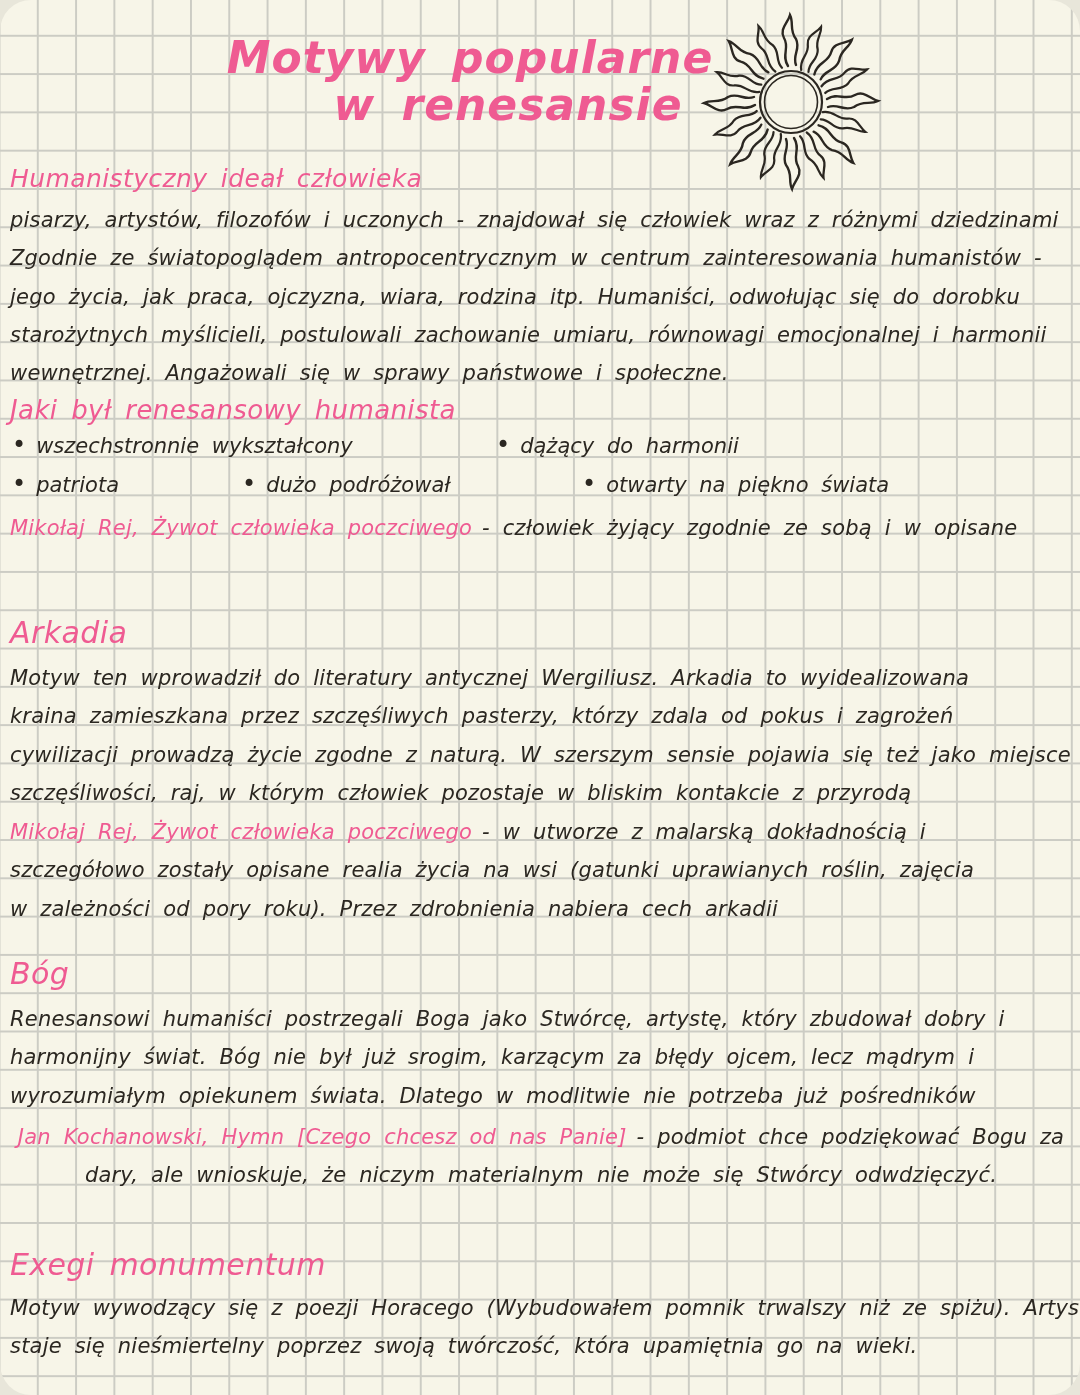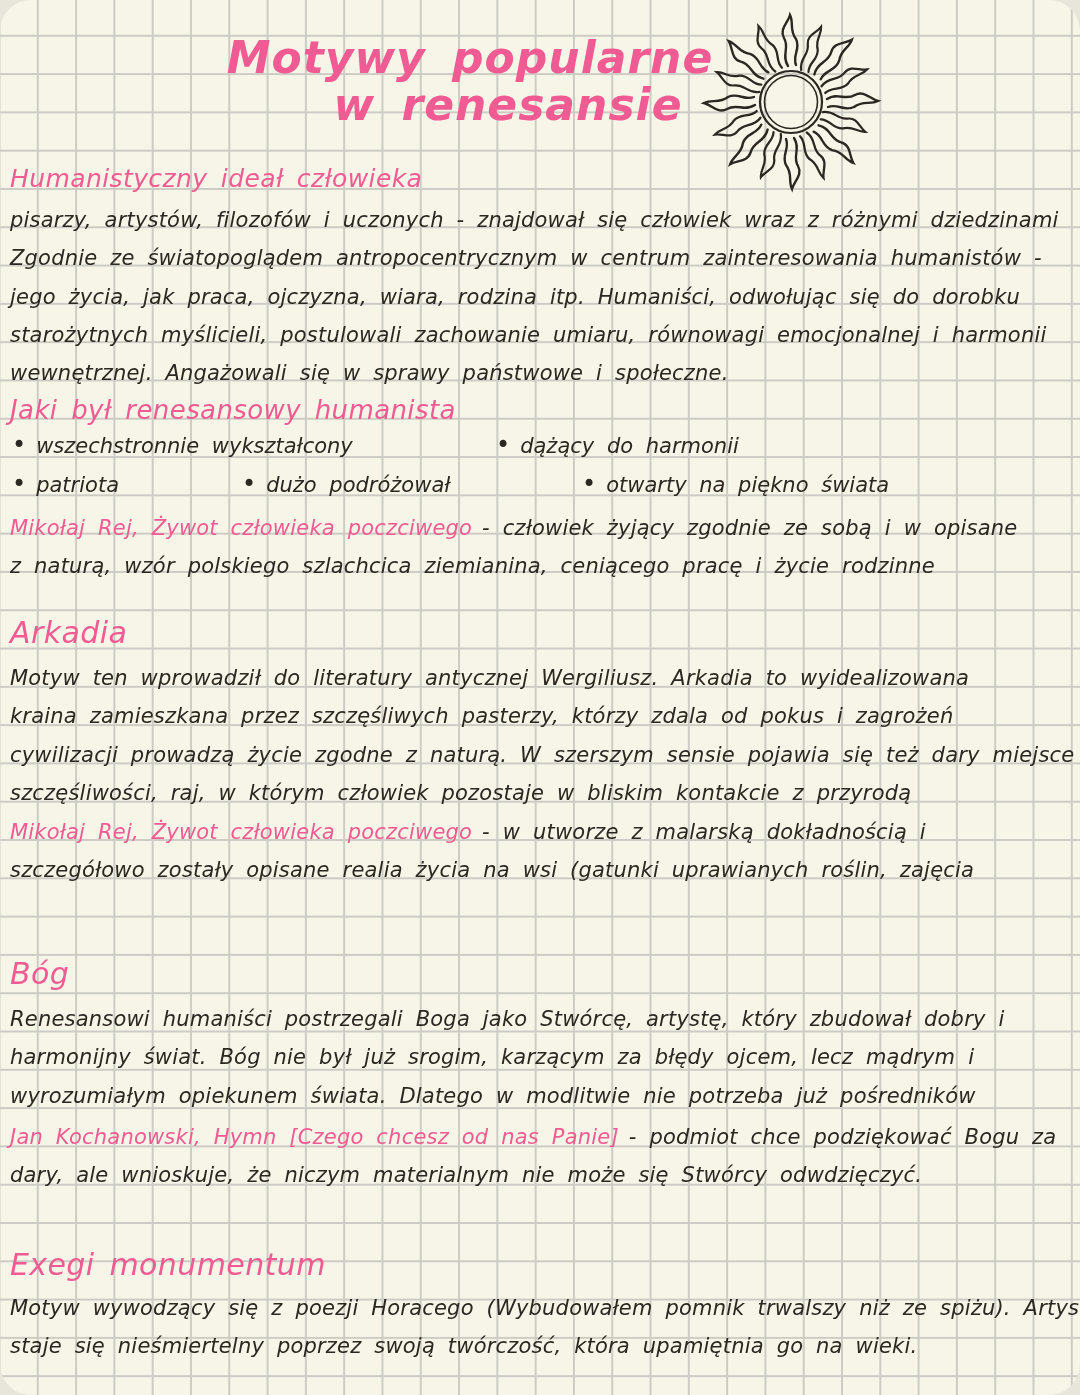--- a/index.html
+++ b/index.html
@@ -129,44 +129,44 @@
     <div class="bullet-item" style="left:572px;">
       <span class="bullet-dot">•</span>
       <span>otwarty na piękno świata</span>
     </div>
   </div>
 
   <div class="abs body-lines work" style="top:509px;">
     <div class="line">
       <span class="work-title">Mikołaj Rej, Żywot człowieka poczciwego</span><span class="note">- człowiek żyjący zgodnie ze sobą i w opisane</span>
     </div>
-    <div class="line">z naturą, wzór polskiego szlachcica ziemianina, ceniącego pracę i życie rodzinne</div>
   </div>
 
   <div class="abs heading big" style="top:615px;">Arkadia</div>
   <div class="abs body-lines" style="top:659px;">
     <div class="line">Motyw ten wprowadził do literatury antycznej Wergiliusz. Arkadia to wyidealizowana</div>
     <div class="line">kraina zamieszkana przez szczęśliwych pasterzy, którzy zdala od pokus i zagrożeń</div>
-    <div class="line">cywilizacji prowadzą życie zgodne z naturą. W szerszym sensie pojawia się też dary miejsce</div>
+    <div class="line">cywilizacji prowadzą życie zgodne z naturą. W szerszym sensie pojawia się też jako miejsce</div>
     <div class="line">szczęśliwości, raj, w którym człowiek pozostaje w bliskim kontakcie z przyrodą</div>
   </div>
   <div class="abs body-lines work" style="top:813px;">
     <div class="line">
       <span class="work-title">Mikołaj Rej, Żywot człowieka poczciwego</span><span class="note">- w utworze z malarską dokładnością i</span>
     </div>
     <div class="line">szczegółowo zostały opisane realia życia na wsi (gatunki uprawianych roślin, zajęcia</div>
+    <div class="line">w zależności od pory roku). Przez zdrobnienia nabiera cech arkadii</div>
   </div>
 
   <div class="abs heading big" style="top:956px;font-style:italic;">Bóg</div>
   <div class="abs body-lines" style="top:1000px;">
     <div class="line">Renesansowi humaniści postrzegali Boga jako Stwórcę, artystę, który zbudował dobry i</div>
     <div class="line">harmonijny świat. Bóg nie był już srogim, karzącym za błędy ojcem, lecz mądrym i</div>
     <div class="line">wyrozumiałym opiekunem świata. Dlatego w modlitwie nie potrzeba już pośredników</div>
   </div>
-  <div class="abs body-lines work" style="top:1118px;">
+  <div class="abs body-lines work" style="top:1118px;text-align:center;">
     <div class="line">
       <span class="work-title">Jan Kochanowski, Hymn [Czego chcesz od nas Panie]</span><span class="note">- podmiot chce podziękować Bogu za</span>
     </div>
     <div class="line">dary, ale wnioskuje, że niczym materialnym nie może się Stwórcy odwdzięczyć.</div>
   </div>
 
   <div class="abs heading" style="top:1247px;font-size:30px;">Exegi monumentum</div>
   <div class="abs body-lines" style="top:1289px;">
     <div class="line">Motyw wywodzący się z poezji Horacego (Wybudowałem pomnik trwalszy niż ze spiżu). Artysta</div>
     <div class="line">staje się nieśmiertelny poprzez swoją twórczość, która upamiętnia go na wieki.</div>

